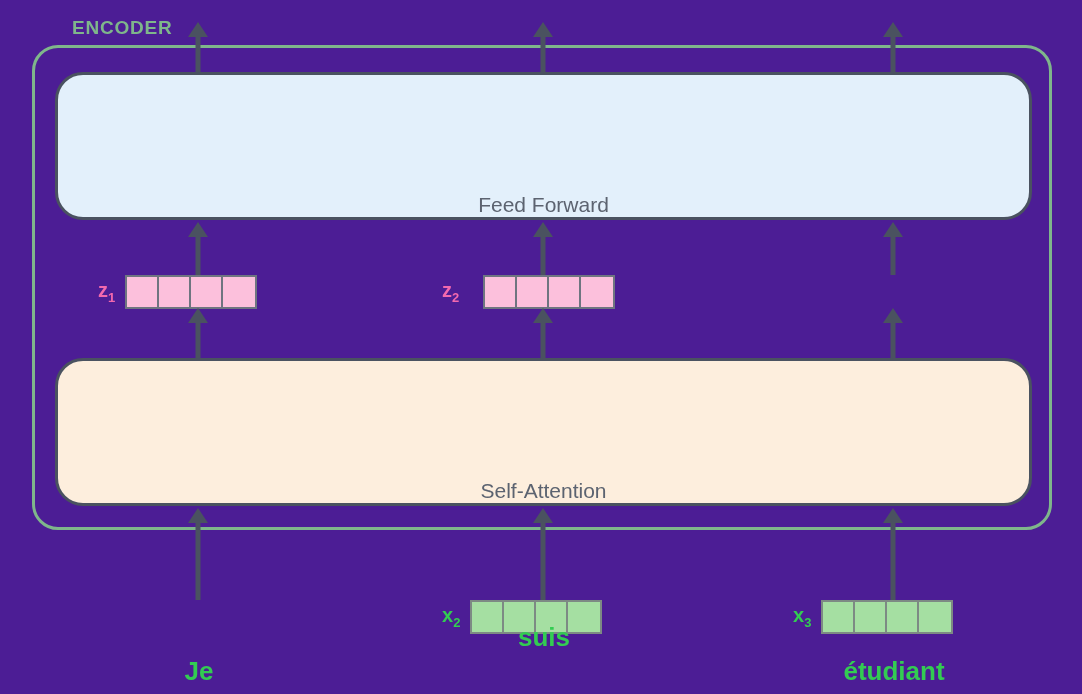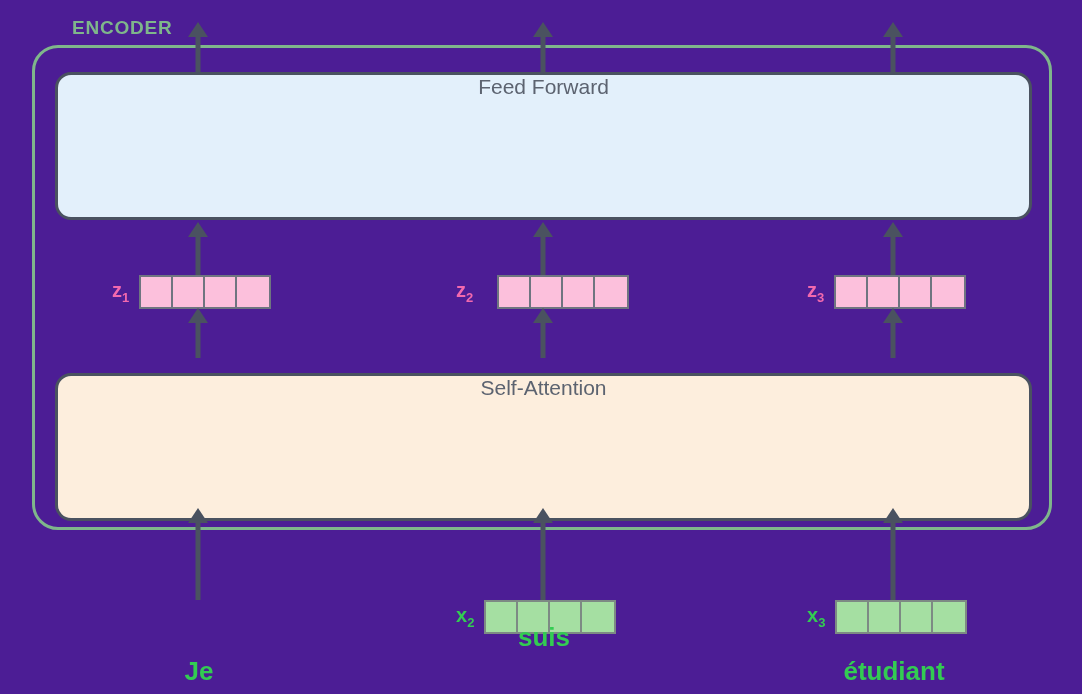--- a/index.html
+++ b/index.html
@@ -39,50 +39,48 @@
     letter-spacing: 0.8px;
     color: #7fb68b;
     line-height: 1;
   }
 
   
   .sublayer {
     position: absolute;
     box-sizing: border-box;
     border: 3px solid #4a5260;
-    border-radius: 16px;
+    border-radius: 28px;
     display: flex;
-    align-items: flex-start;
+    align-items: flex-end;
     justify-content: center;
     font-size: 21px;
     color: #5c6370;
     font-weight: 400;
   }
   .sublayer.feed-forward {
     left: 55px;
     top: 72px;
     width: 977px;
     height: 148px;
     background: #e3f0fb;
   }
   .sublayer.self-attention {
     left: 55px;
     top: 358px;
     width: 977px;
     height: 148px;
     background: #fdeedd;
-    margin-top: 15px;
   }
 
   
   .vector {
     position: absolute;
     display: flex;
     align-items: center;
-    margin-left: 14px;
   }
   .vec-label {
     font-size: 20px;
     font-weight: 700;
     margin-right: 10px;
     line-height: 1;
     white-space: nowrap;
   }
   .vec-label sub {
     font-size: 13px;
@@ -240,29 +238,20 @@
   <div class="arrow" style="left:893px; top:22px; height:50px;">
     <div class="head"></div>
     <div class="shaft"></div>
   </div>
 
   <div class="arrow" style="left:893px; top:222px; height:53px;">
     <div class="head"></div>
     <div class="shaft"></div>
   </div>
 
-  <div class="vector z" style="left:793px; top:275px;">
-    <span class="vec-label">z<sub>3</sub></span>
-    <span class="cells">
-      <span class="cell"></span>
-      <span class="cell"></span>
-      <span class="cell"></span>
-      <span class="cell"></span>
-    </span>
-  </div>
 
   <div class="arrow" style="left:893px; top:308px; height:50px;">
     <div class="head"></div>
     <div class="shaft"></div>
   </div>
 
   <div class="arrow" style="left:893px; top:508px; height:92px;">
     <div class="head"></div>
     <div class="shaft"></div>
   </div>

